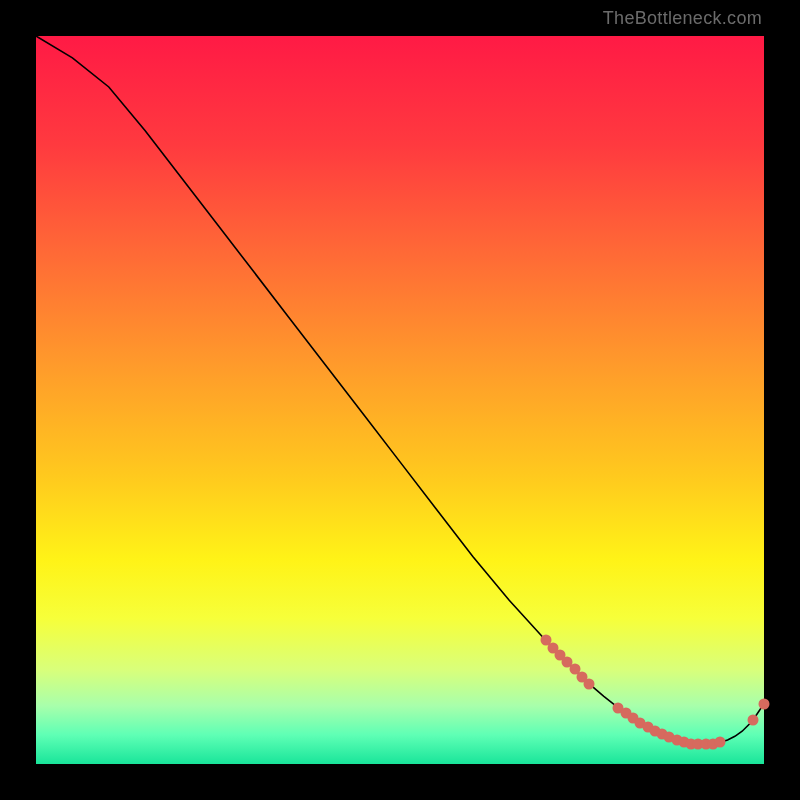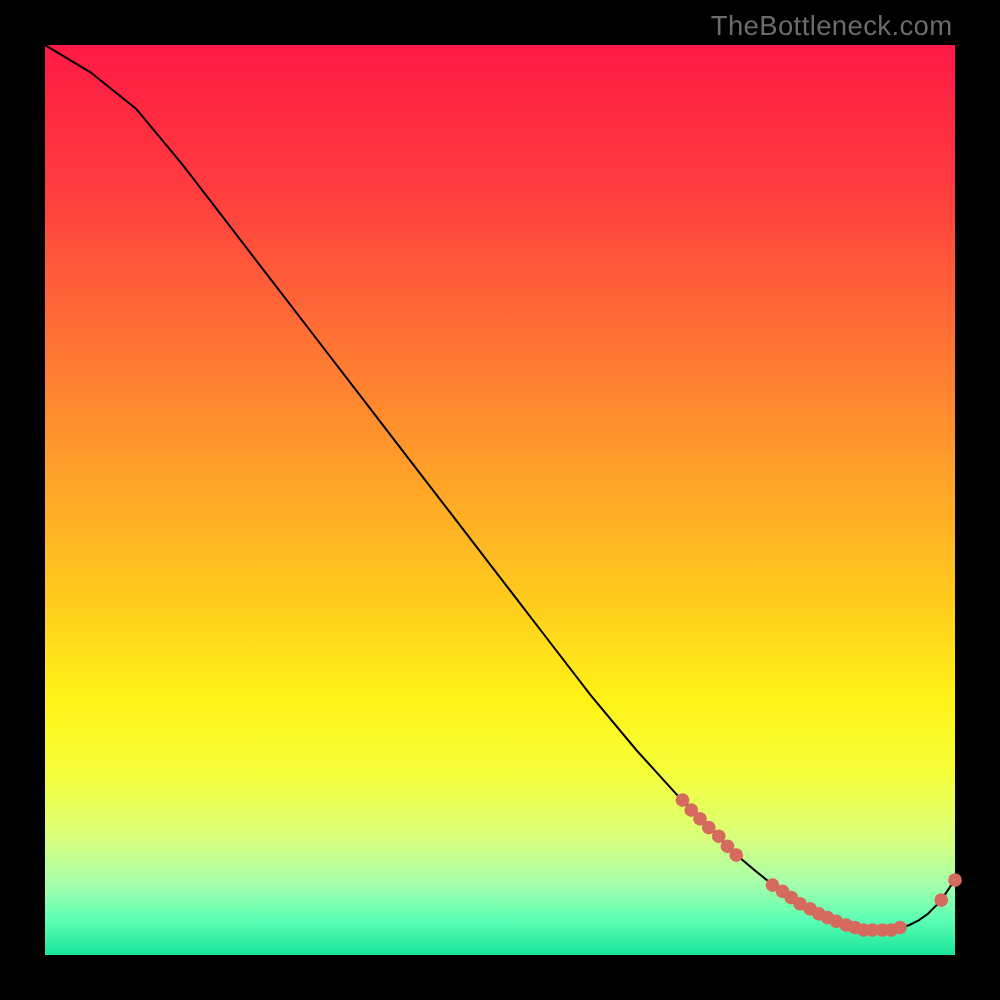--- a/index.html
+++ b/index.html
@@ -21,21 +21,21 @@
     left: 36px;
     top: 36px;
     width: 728px;
     height: 728px;
   }
   .watermark {
     position: absolute;
     top: 8px;
     right: 38px;
     color: #6b6b6b;
-    font-size: 22px;
+    font-size: 18px;
     font-weight: 400;
     letter-spacing: 0.3px;
     user-select: none;
   }
   .marker {
     position: absolute;
     width: 11px;
     height: 11px;
     border-radius: 50%;
     transform: translate(-50%, -50%);

